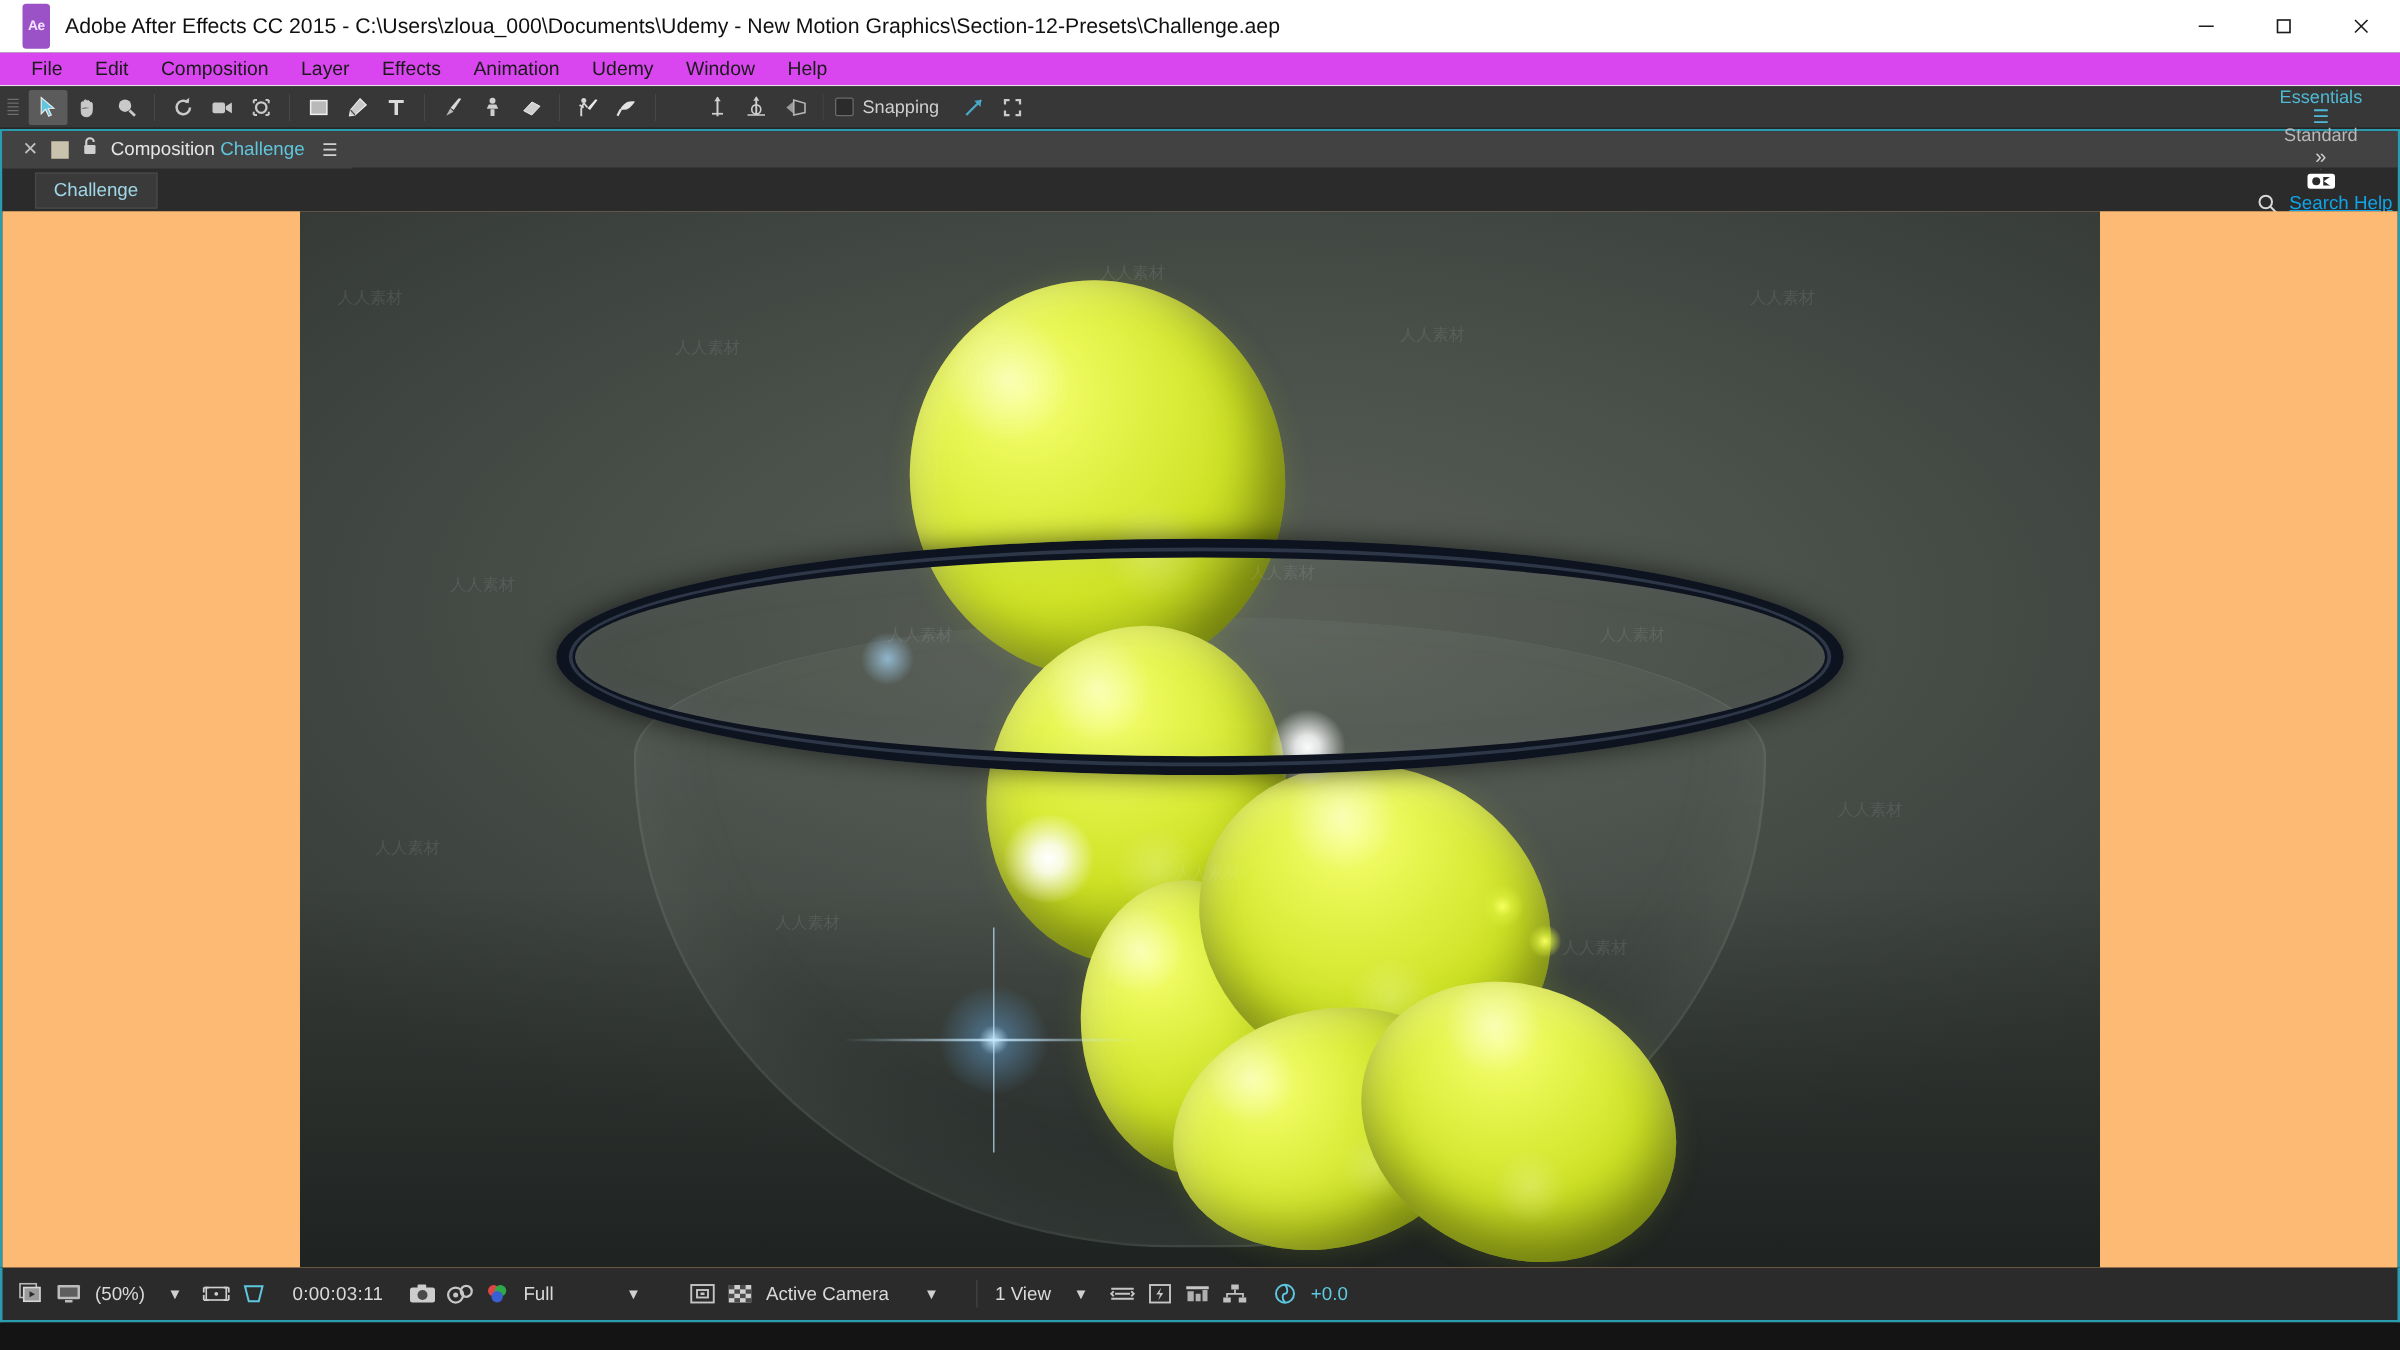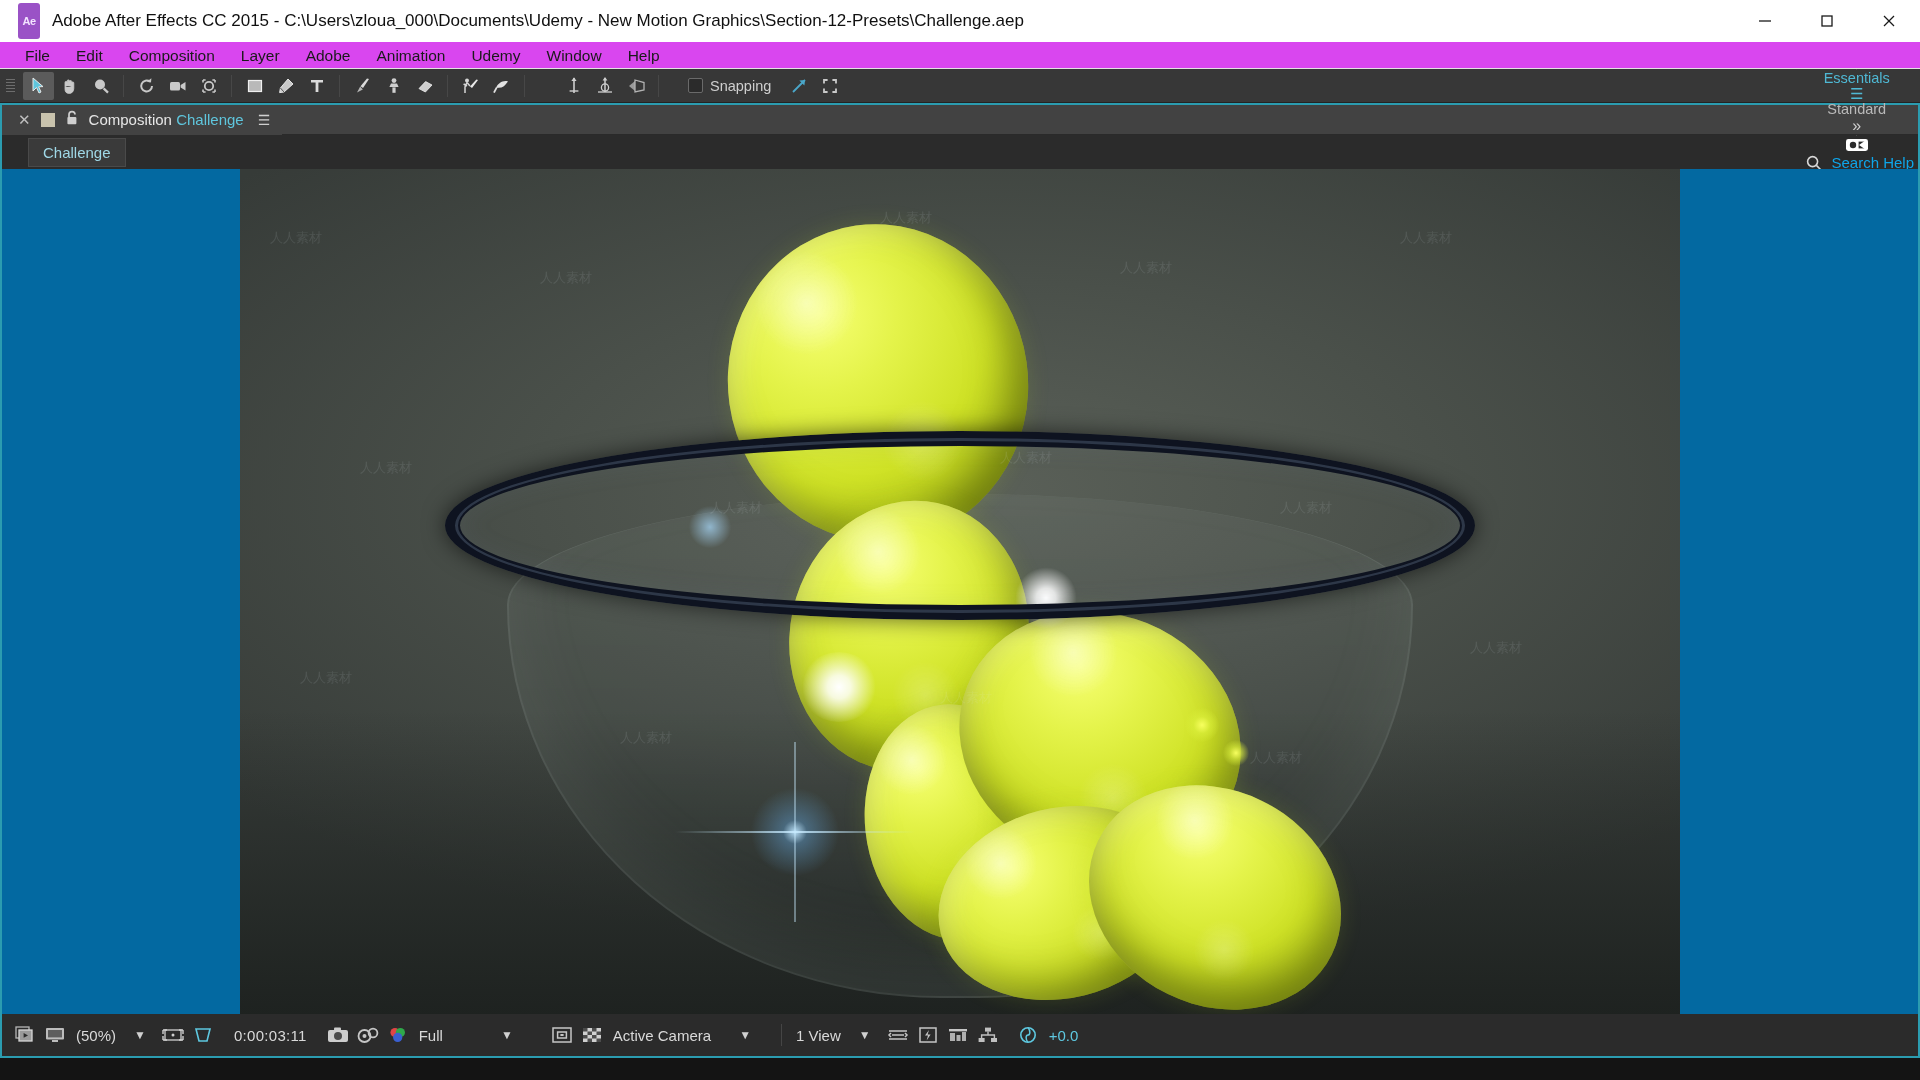--- a/index.html
+++ b/index.html
@@ -68,21 +68,21 @@
     border-right: 1px solid #474747;
   }
   .tb-btn {
     width: 31px; height: 28px; display: flex;
     align-items: center; justify-content: center;
     color: #c9c9c9;
   }
   .tb-btn svg { display: block; }
   .tb-btn.active { background: #5b5b5b; border-radius: 2px; }
 
-  .snap-wrap { display: flex; align-items: center; margin-left: 22px; }
+  .snap-wrap { display: flex; align-items: center; margin-left: 2px; }
   .snap-box {
     width: 15px; height: 15px; background: #2b2b2b;
     border: 1px solid #6a6a6a; border-radius: 2px; margin-right: 7px;
   }
   .snap-label { font-size: 14.5px; color: #cfcfcf; }
 
   .tb-right {
     margin-left: auto; display: flex; align-items: center;
     height: 34px; padding-right: 6px; flex-direction: column;
   }
@@ -123,21 +123,21 @@
     height: 34px; background: #2b2b2b; display: flex;
     align-items: center; flex: 0 0 34px; padding-left: 26px;
   }
   .subtab {
     font-size: 15px; color: #9fd7e6; background: #3a3a3a;
     padding: 5px 14px; border: 1px solid #4a4a4a;
   }
 
   
   .viewer {
-    flex: 1 1 auto; background: #0369a1;
+    flex: 1 1 auto; background: #fdba74;
     display: flex; align-items: stretch; justify-content: center;
     min-height: 0; position: relative; overflow: hidden;
   }
   .canvas-frame {
     width: 1440px; position: relative; overflow: hidden;
     background: #3f4440;
   }
   .scene {
     position: absolute; inset: 0;
     background:
@@ -275,21 +275,21 @@
         </svg>
     </div>
   </div>
 </div>
 
 <div class="menubar">
   <div class="menu-item">File</div>
   <div class="menu-item">Edit</div>
   <div class="menu-item">Composition</div>
   <div class="menu-item">Layer</div>
-  <div class="menu-item">Adobe</div>
+  <div class="menu-item">Effects</div>
   <div class="menu-item">Animation</div>
   <div class="menu-item">Udemy</div>
   <div class="menu-item">Window</div>
   <div class="menu-item">Help</div>
 </div>
 
 <div class="toolbar">
   <div class="grip">
       <i></i>
       <i></i>

